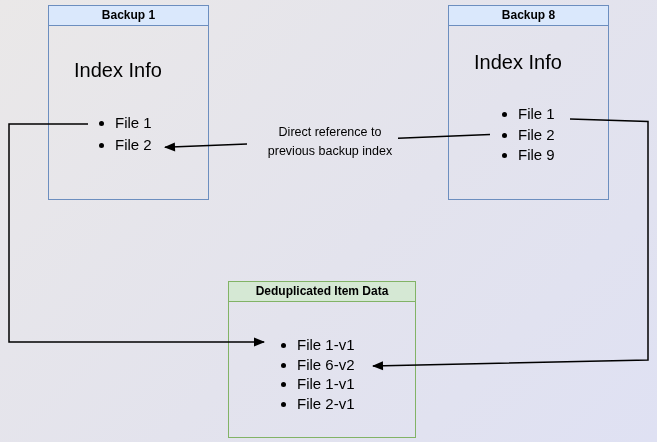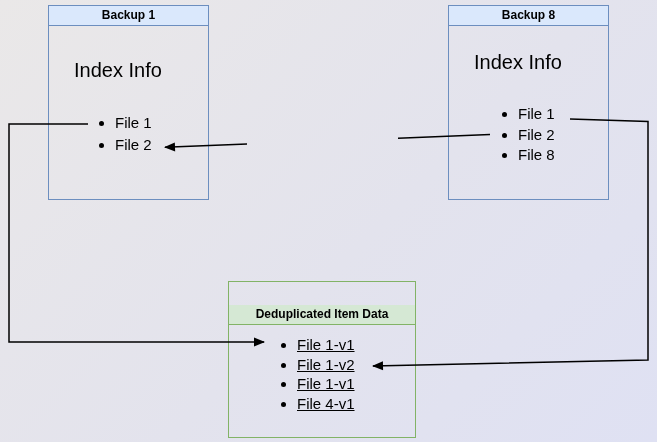--- a/index.html
+++ b/index.html
@@ -28,21 +28,20 @@
   .box-blue .box-header {
     background: #dae8fc;
     border-bottom: 1.5px solid #6c8ebf;
   }
   .box-green {
     border: 1.5px solid #82b366;
   }
   .box-green .box-header {
     background: #d5e8d4;
     border-bottom: 1.5px solid #82b366;
-    margin-top: 23px;
   }
   .box-header {
     height: 19px;
     line-height: 19px;
     text-align: center;
     font-weight: 700;
     font-size: 12px;
   }
   .section-label {
     position: absolute;
@@ -57,21 +56,21 @@
     font-size: 15px;
     white-space: nowrap;
   }
   .b1 { left: 48px;  top: 5px;   width: 161px; height: 195px; }
   .b2 { left: 448px; top: 5px;   width: 161px; height: 195px; }
   .dd { left: 228px; top: 281px; width: 188px; height: 157px; }
   .b1 .section-label { left: 25px; top: 53px; }
   .b1 .filelist      { left: 50px; top: 106px; line-height: 22px; }
   .b2 .section-label { left: 25px; top: 45px; }
   .b2 .filelist      { left: 53px; top: 98px;  line-height: 20.5px; }
-  .dd .filelist      { left: 52px; top: 53px;  line-height: 19.7px; text-decoration: underline; }
+  .dd .filelist      { left: 52px; top: 53px;  line-height: 19.7px; }
   .annotation {
     position: absolute;
     left: 232px;
     top: 123px;
     width: 196px;
     text-align: center;
     font-size: 12.5px;
     line-height: 19px;
     white-space: nowrap;
   }
@@ -102,38 +101,40 @@
     </div>
   </div>
 
   <div class="vbox box-blue b2">
     <div class="box-header">Backup 8</div>
     <div class="box-body">
       <div class="section-label">Index Info</div>
       <ul class="filelist">
         <li>File 1</li>
         <li>File 2</li>
-        <li>File 8</li>
+        <li>File 9</li>
       </ul>
     </div>
   </div>
 
   <div class="vbox box-green dd">
     <div class="box-header">Deduplicated Item Data</div>
     <div class="box-body">
       <ul class="filelist">
         <li>File 1-v1</li>
-        <li>File 1-v2</li>
+        <li>File 6-v2</li>
         <li>File 1-v1</li>
-        <li>File 4-v1</li>
+        <li>File 2-v1</li>
       </ul>
     </div>
   </div>
 
   <div class="annotation">
+    <div>Direct reference to</div>
+    <div>previous backup index</div>
   </div>
 
   <svg class="connectors" width="657" height="442" viewBox="0 0 657 442">
     <defs>
       <marker id="arrowhead" viewBox="0 0 13 13" refX="11" refY="6.5" markerWidth="13" markerHeight="13" markerUnits="userSpaceOnUse" orient="auto">
         <path d="M1,2 L12,6.5 L1,11 Z" fill="#000"></path>
       </marker>
     </defs>
 
     <path class="edge" d="M490,134.5 L398,138.2"></path>

